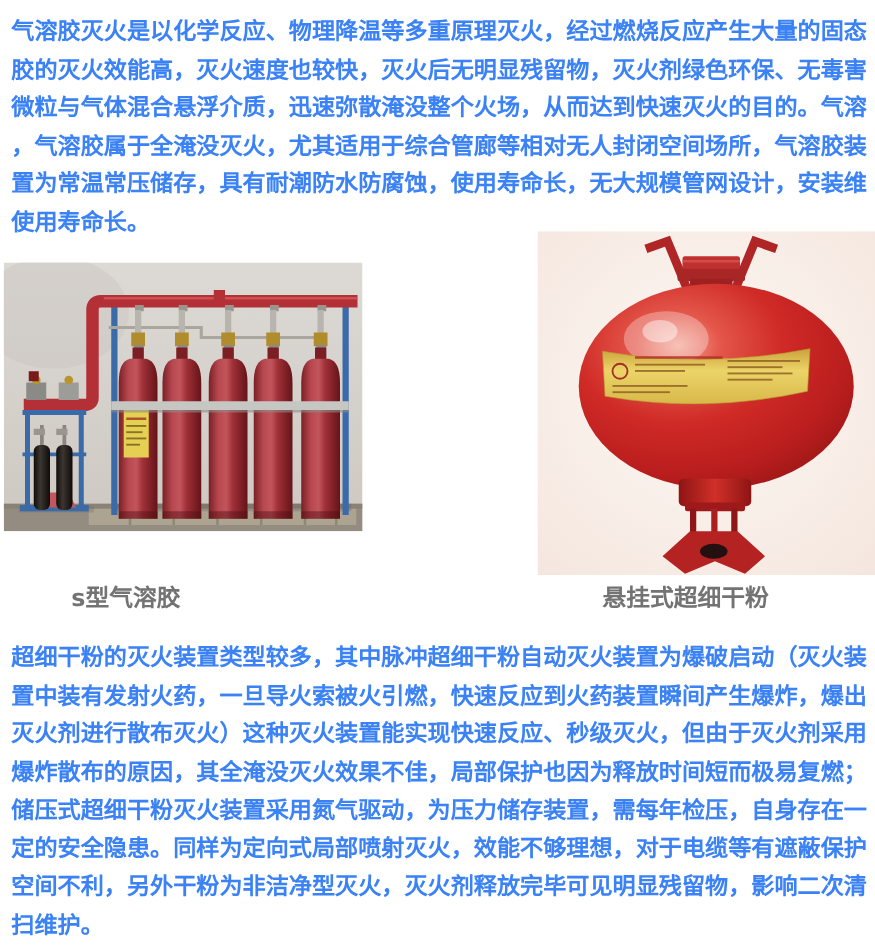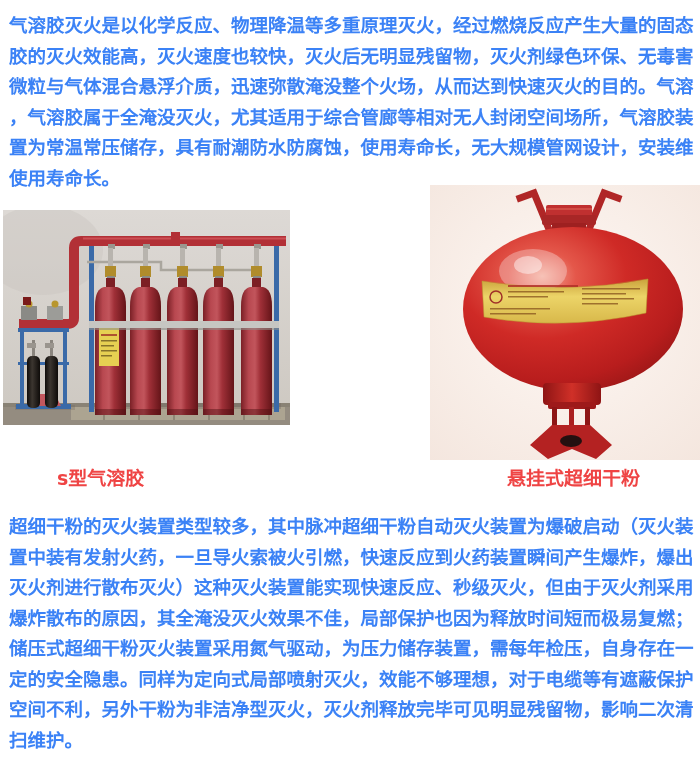--- a/index.html
+++ b/index.html
@@ -13,25 +13,25 @@
     font-size:18.5px;line-height:30.5px;font-weight:700;color:#3b82f6;
     letter-spacing:0;
   }
   .para .tline{white-space:nowrap;height:30.5px;}
   #intro-para{top:11px;}
   #body-para{top:512px;}
   .photo{position:absolute;display:block;}
   #left-photo{left:3px;top:210px;}
   #right-photo{left:430px;top:185px;}
   .caption{
-    position:absolute;font-size:19px;font-weight:700;color:#ef4444;
+    position:absolute;font-size:19px;font-weight:700;color:#737373;
     white-space:nowrap;
   }
   #caption-left{left:57px;top:463px;}
-  #caption-right{left:482px;top:463px;margin-left:25px;}
+  #caption-right{left:482px;top:463px;}
 </style>
 </head>
 <body>
 
 <div class="para" id="intro-para">
     <div class="tline">气溶胶灭火是以化学反应、物理降温等多重原理灭火，经过燃烧反应产生大量的固态</div>
     <div class="tline">胶的灭火效能高，灭火速度也较快，灭火后无明显残留物，灭火剂绿色环保、无毒害</div>
     <div class="tline">微粒与气体混合悬浮介质，迅速弥散淹没整个火场，从而达到快速灭火的目的。气溶</div>
     <div class="tline">，气溶胶属于全淹没灭火，尤其适用于综合管廊等相对无人封闭空间场所，气溶胶装</div>
     <div class="tline">置为常温常压储存，具有耐潮防水防腐蚀，使用寿命长，无大规模管网设计，安装维</div>

